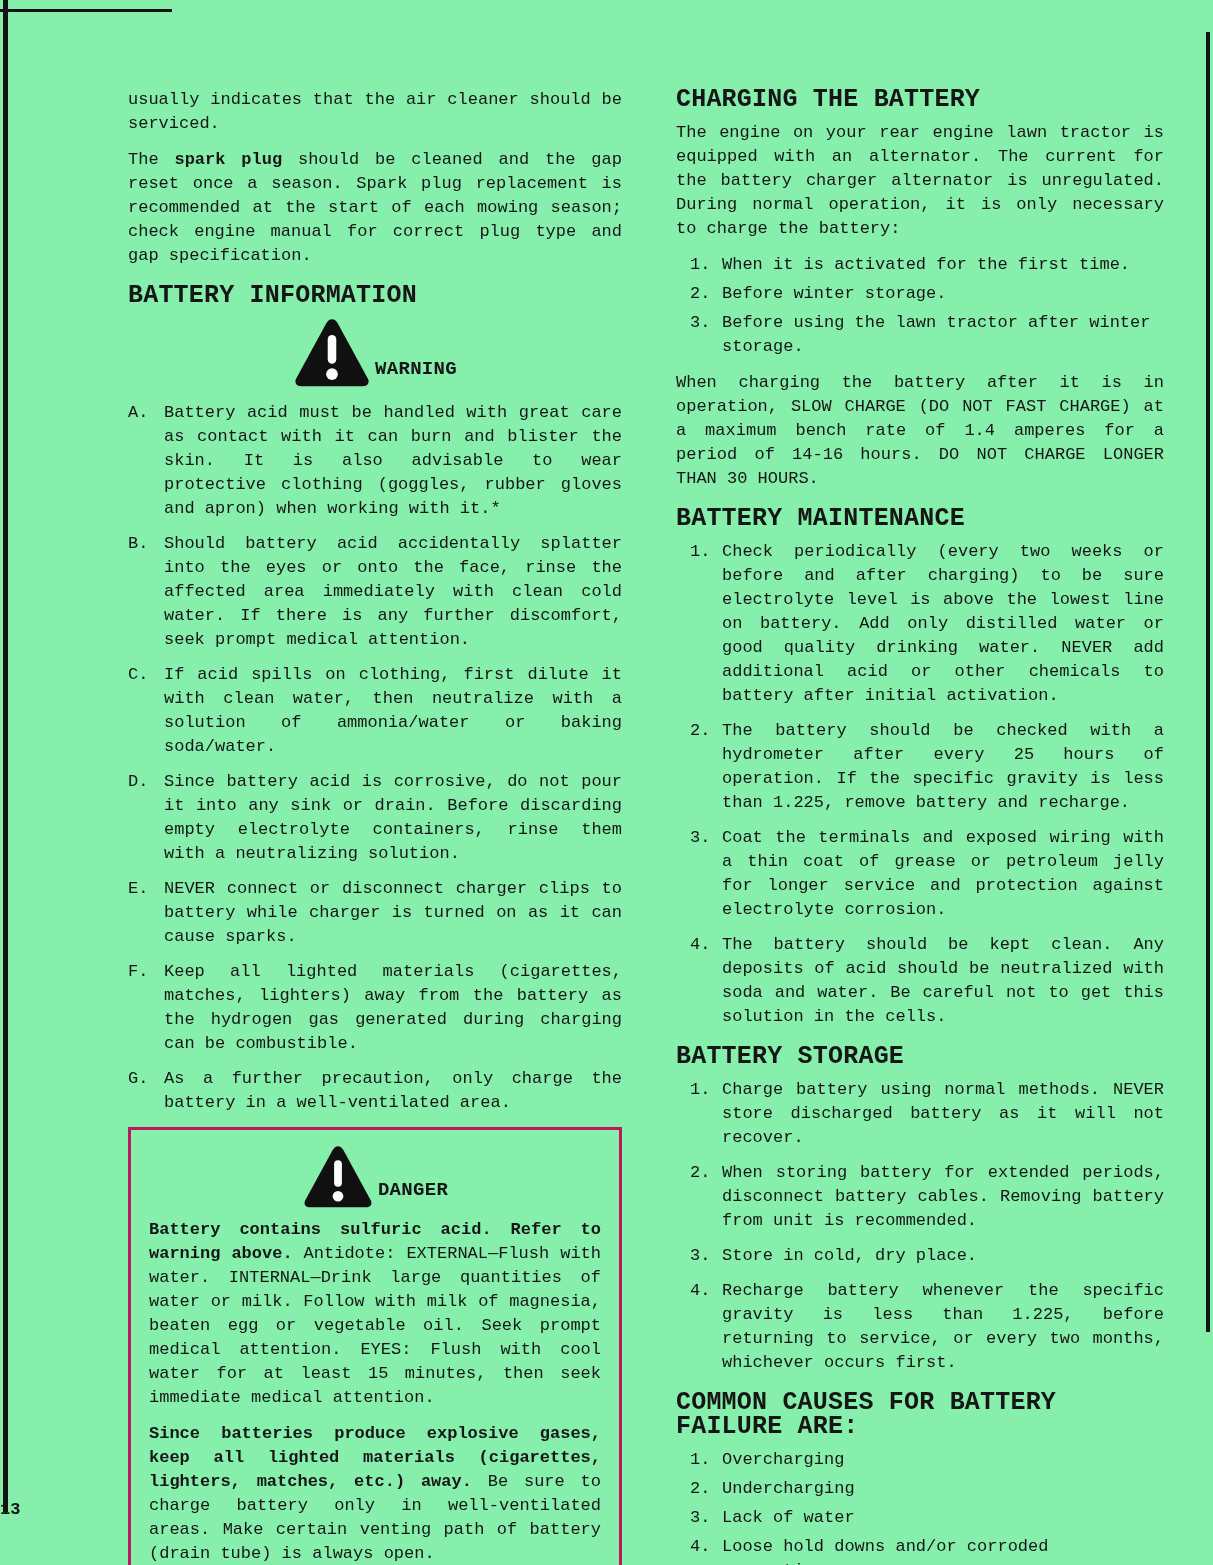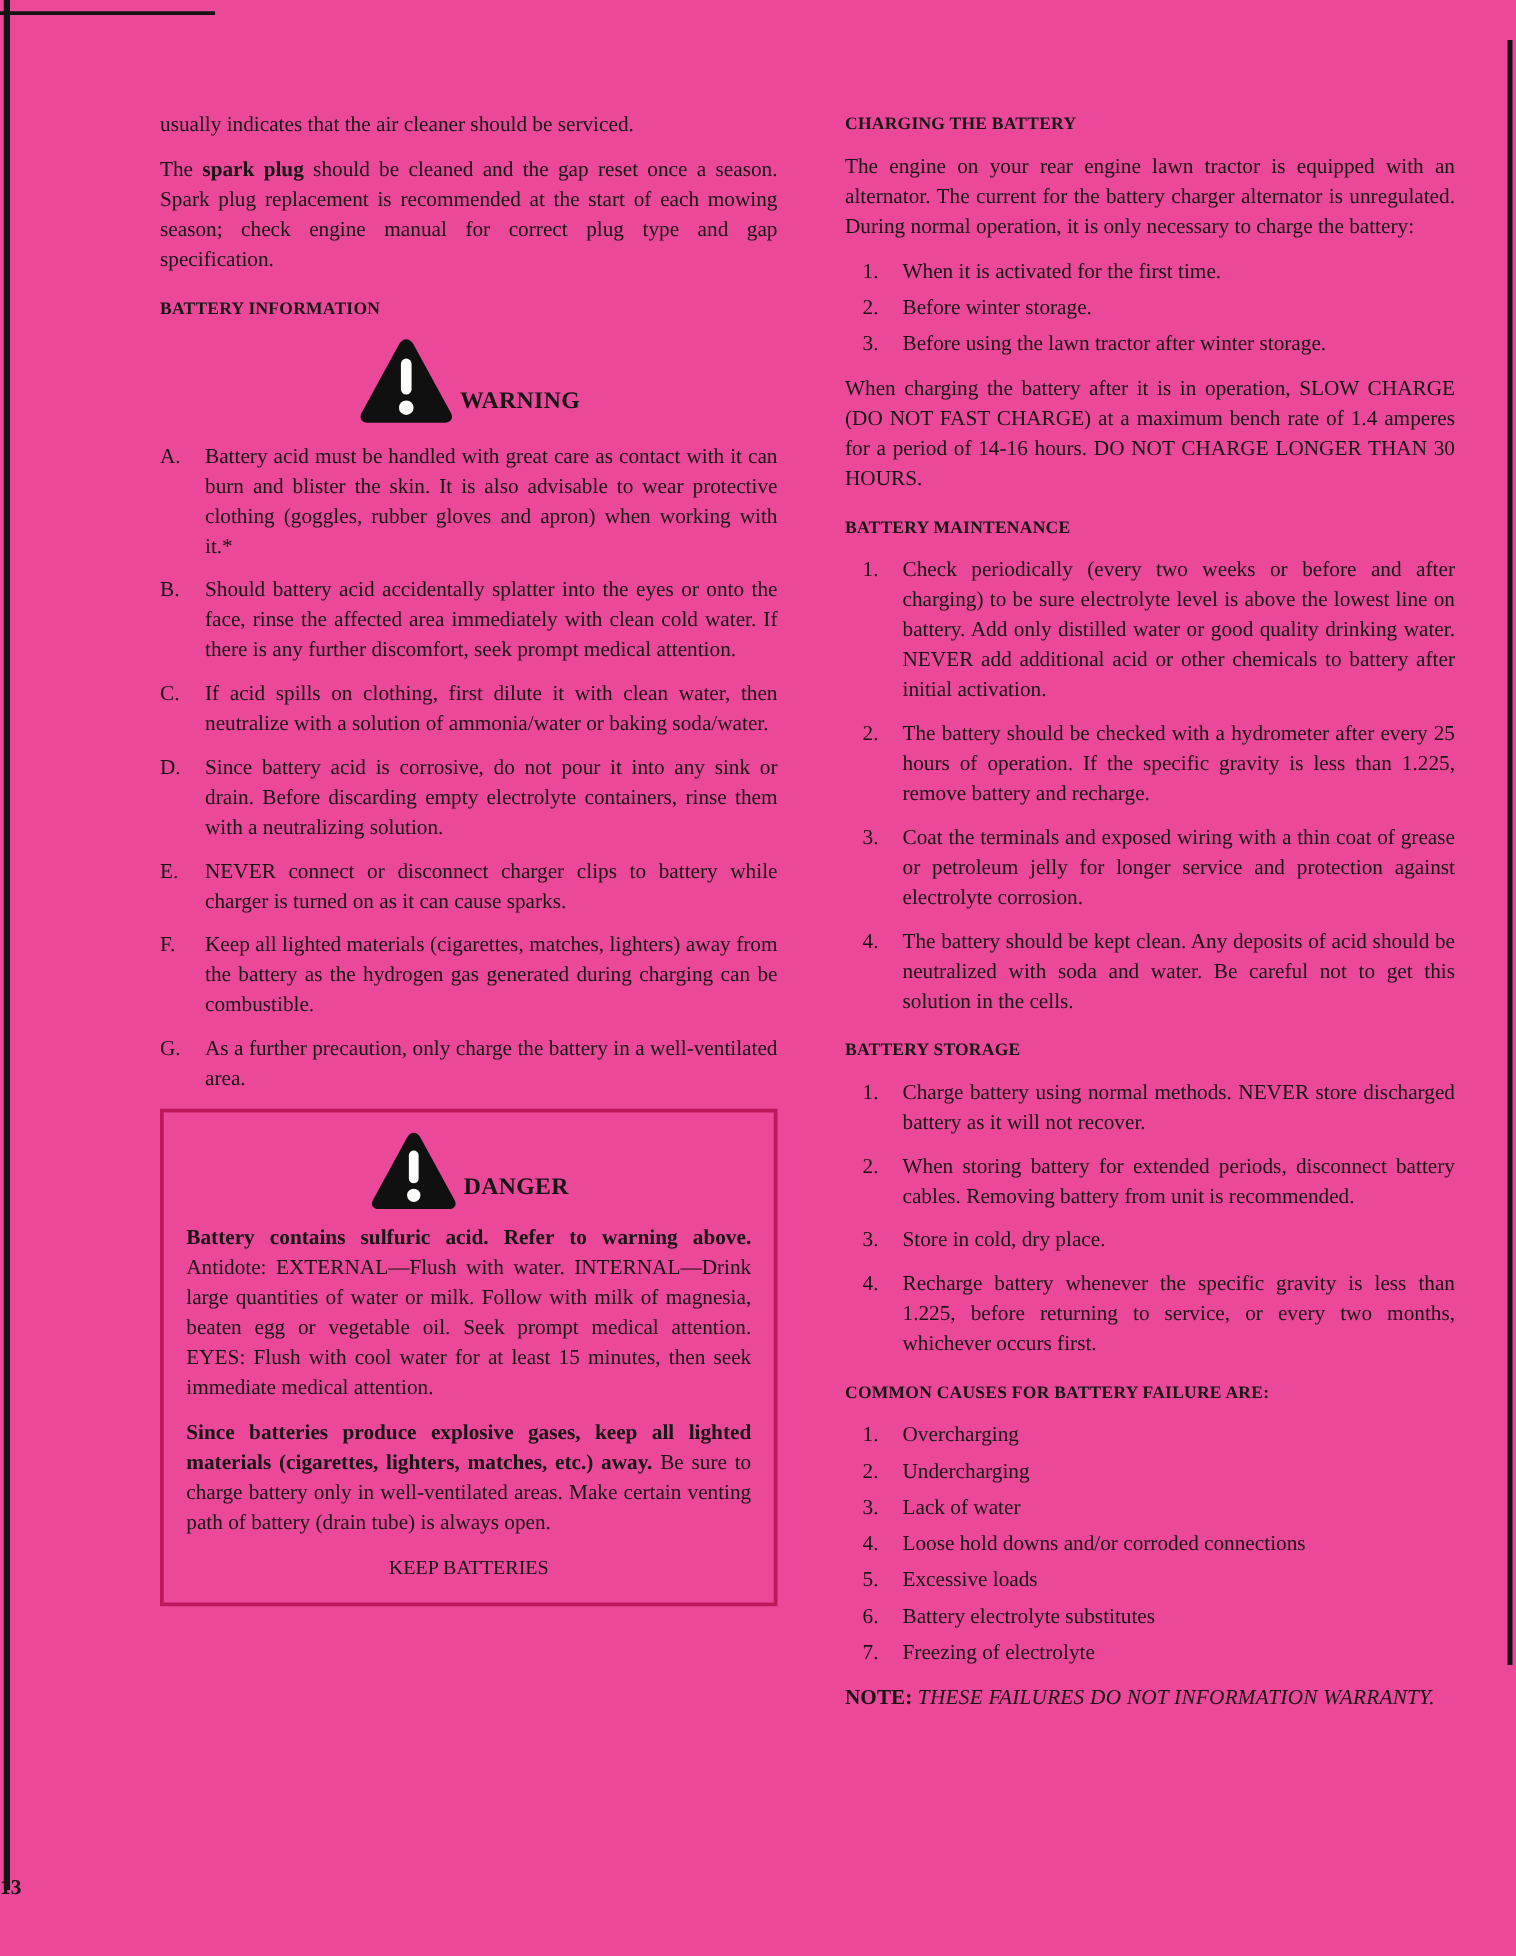--- a/index.html
+++ b/index.html
@@ -1,41 +1,41 @@
 <!DOCTYPE html>
 <html><head>
 <meta charset="utf-8">
 <style>
   html,body{margin:0;padding:0;background:#e8e8e8;}
   .page{
     position:relative;
     width:1213px;height:1565px;
     margin:0 auto;
-    background:#ec4899;
-    font-family:Liberation Serif, serif;
+    background:#86efac;
+    font-family:Liberation Mono, monospace;
     color:#161616;
     overflow:hidden;
   }
   
   .edge-left{position:absolute;left:3px;top:0;width:5px;height:1512px;background:#141414;}
   .edge-top{position:absolute;left:0;top:9px;width:172px;height:3px;background:#141414;}
   .edge-right{position:absolute;right:3px;top:32px;width:4px;height:1300px;background:#141414;}
 
   .col{position:absolute;top:88px;}
   .col-left{left:128px;width:494px;}
   .col-right{left:676px;width:488px;}
 
   p.para{
     margin:0 0 12px 0;
     font-size:17px;
     line-height:24px;
     text-align:justify;
   }
   .section-heading{
-    font-size:14px;
+    font-size:25px;
     font-weight:700;
     letter-spacing:0.2px;
     margin:16px 0 9px 0;
     line-height:24px;
   }
   .section-heading.first{margin-top:0;}
 
   .icon-row{
     display:flex;
     justify-content:center;

